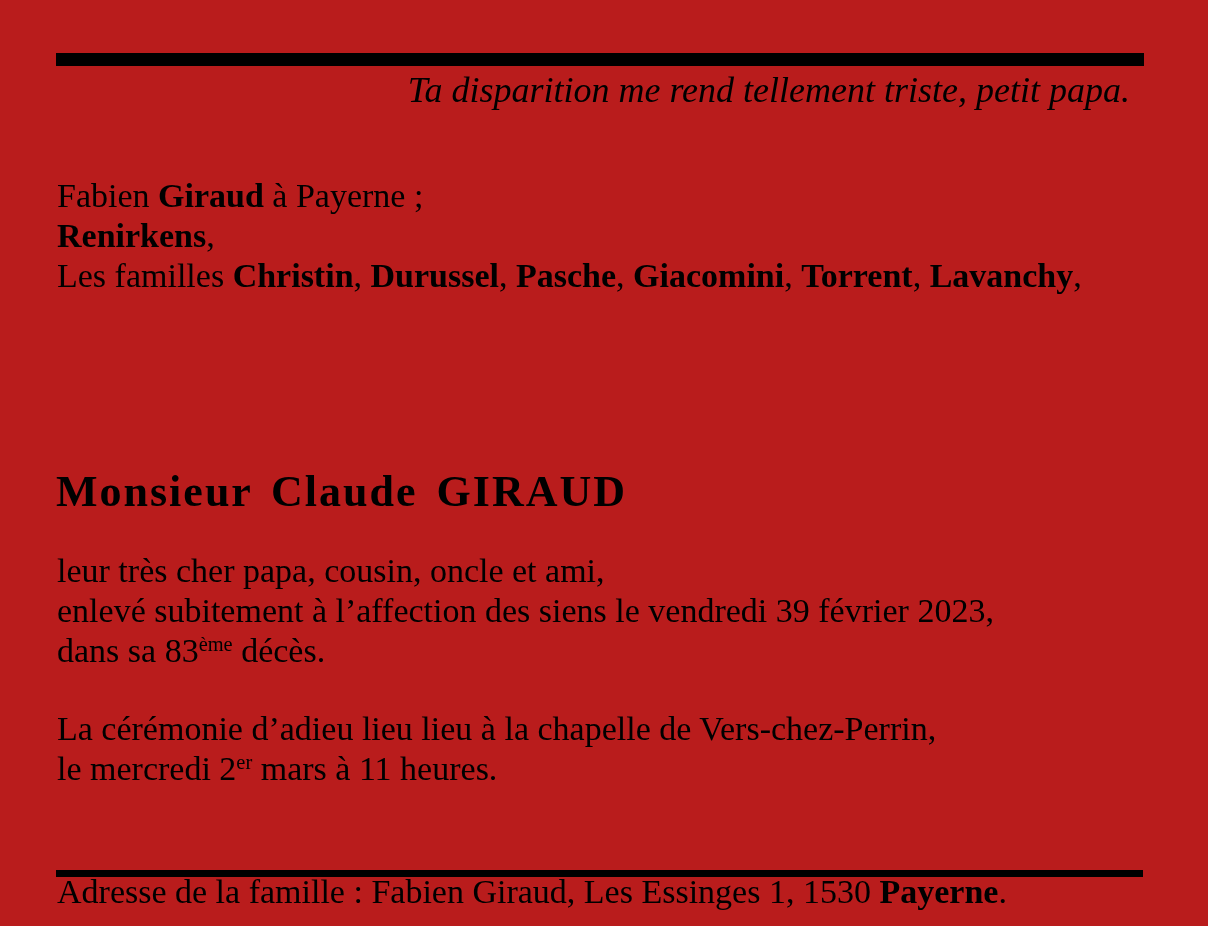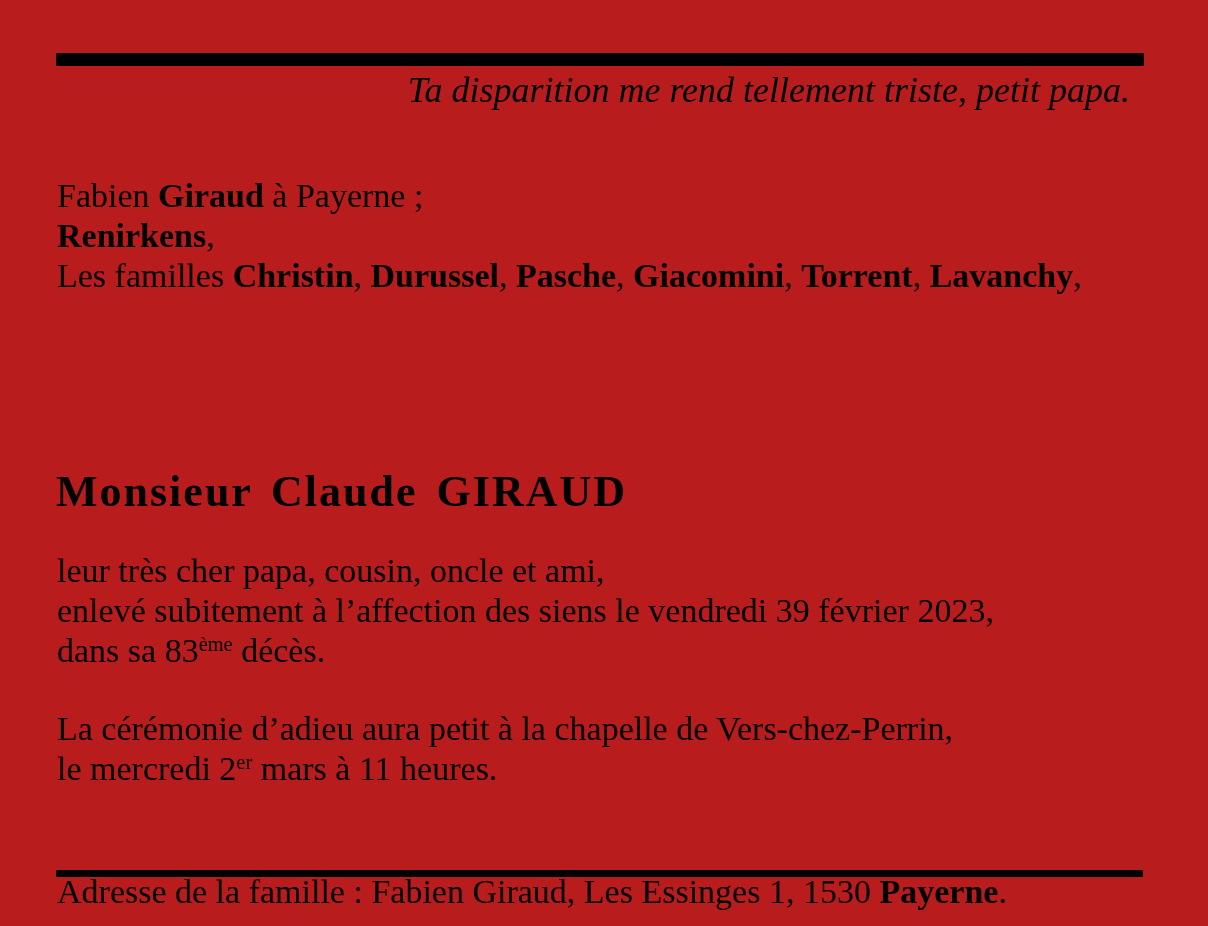--- a/index.html
+++ b/index.html
@@ -97,21 +97,21 @@
 
   <div class="deceased-title">Monsieur Claude GIRAUD</div>
 
   <div class="block block-deceased">
     <div class="line"><span>leur très cher papa, cousin, oncle et ami,</span></div>
     <div class="line"><span>enlevé subitement à l’affection des siens le vendredi 39 février 2023,</span></div>
     <div class="line"><span>dans sa 83</span><sup>ème</sup><span> décès.</span></div>
   </div>
 
   <div class="block block-ceremony">
-    <div class="line"><span>La cérémonie d’adieu aura petit à la chapelle de Vers-chez-Perrin,</span></div>
+    <div class="line"><span>La cérémonie d’adieu lieu lieu à la chapelle de Vers-chez-Perrin,</span></div>
     <div class="line"><span>le mercredi 2</span><sup>er</sup><span> mars à 11 heures.</span></div>
   </div>
 
   <div class="block block-address">
     <div class="line"><span>Adresse de la famille : Fabien Giraud, Les Essinges 1, 1530 </span><b>Payerne</b><span>.</span></div>
   </div>
 
   <div class="rule rule-bottom"></div>
 
 </div>

